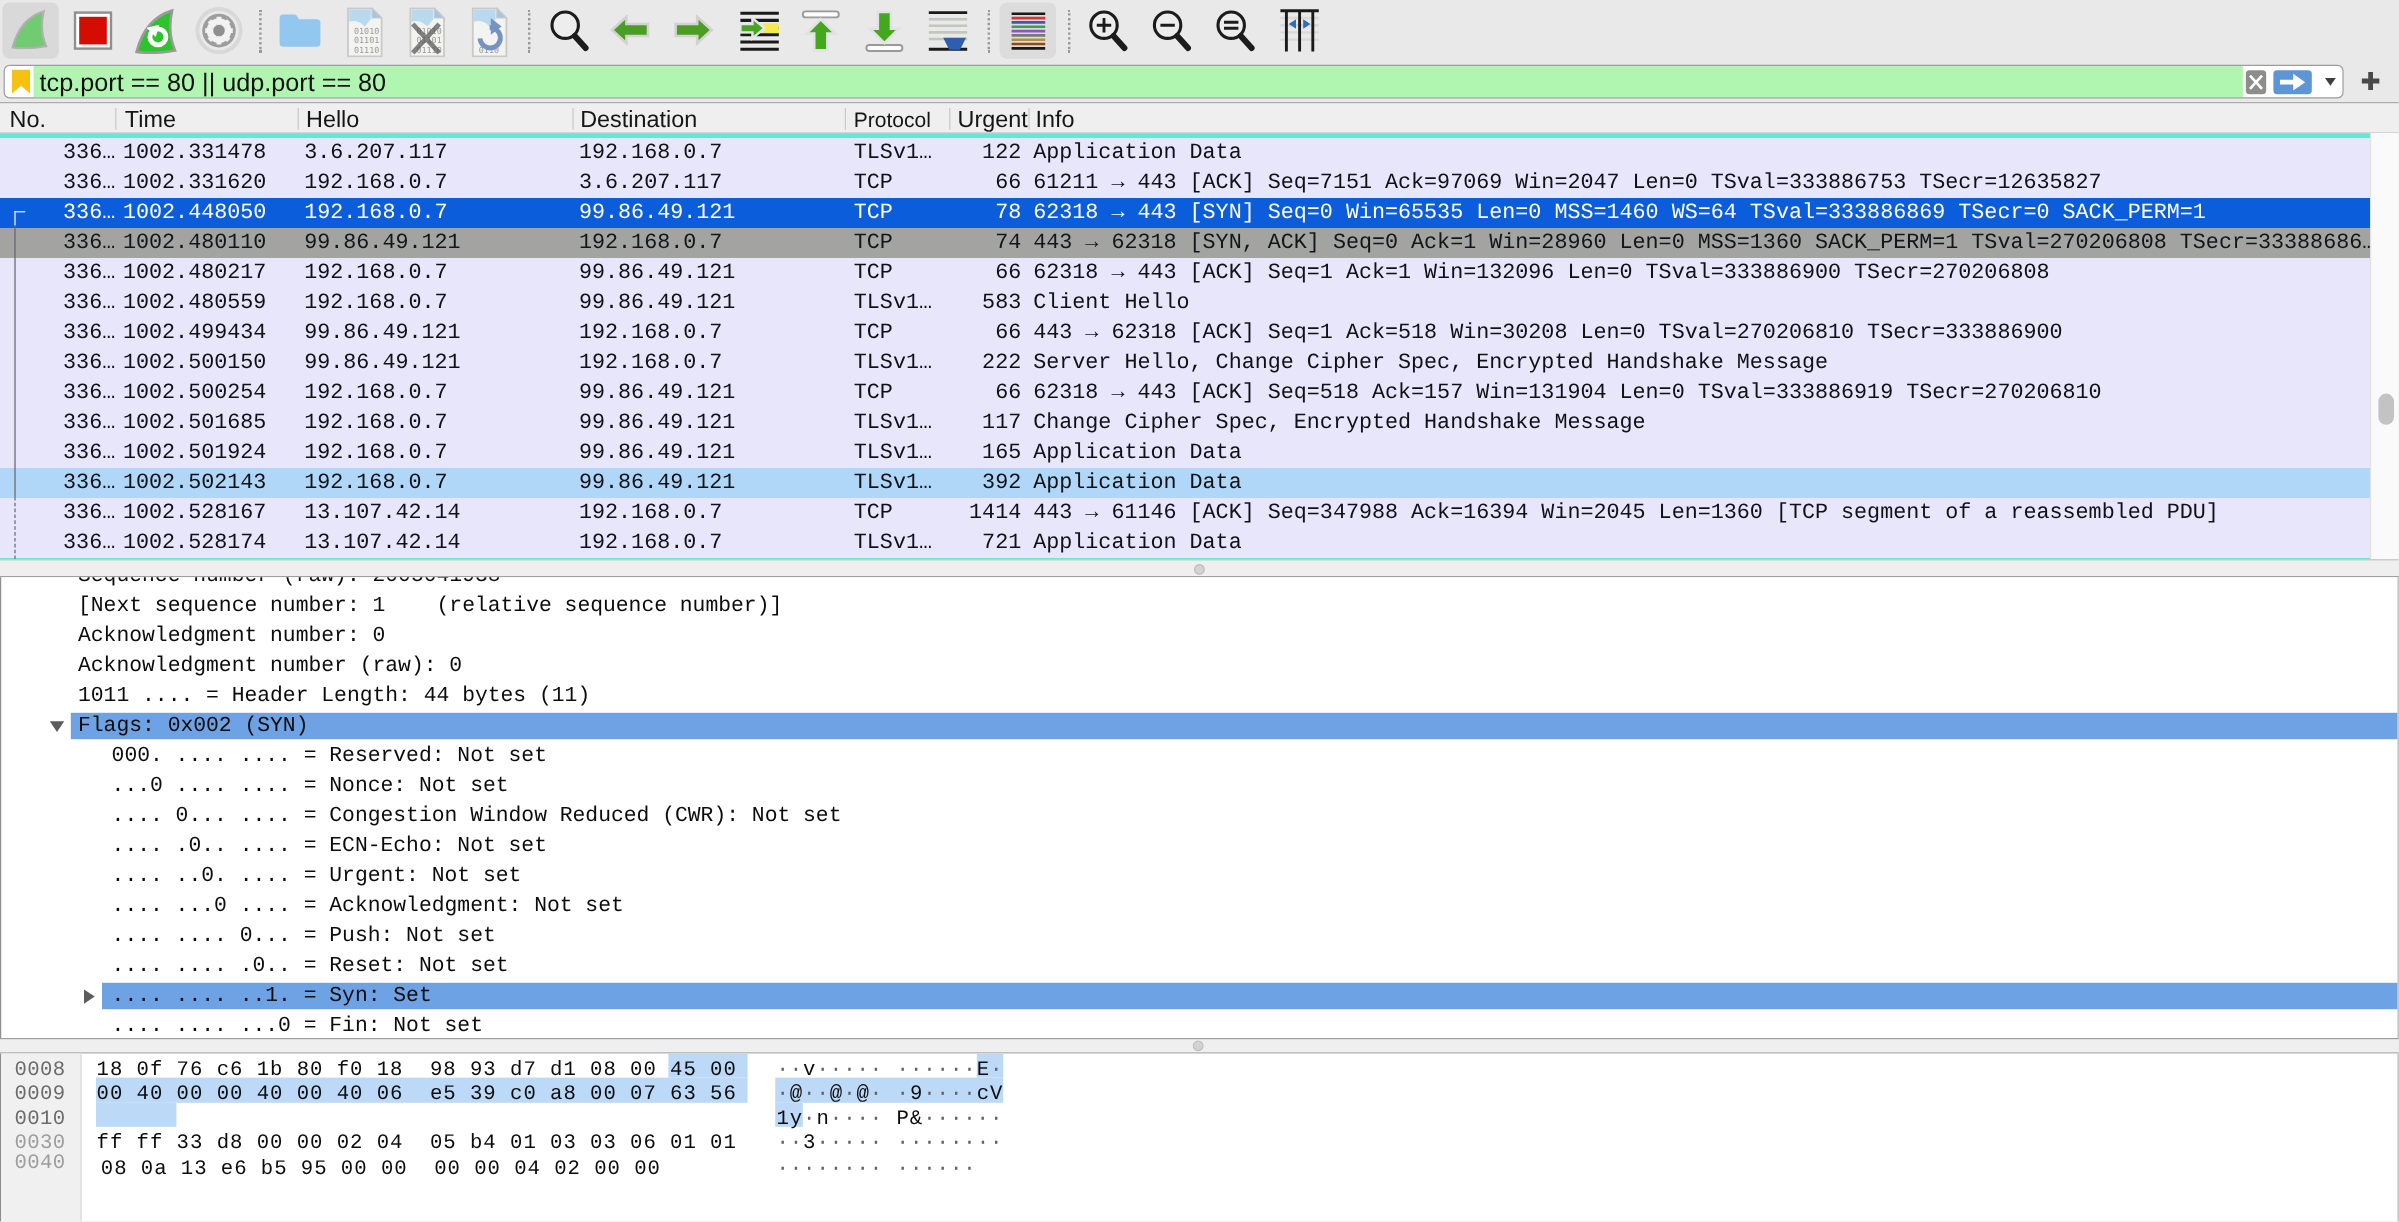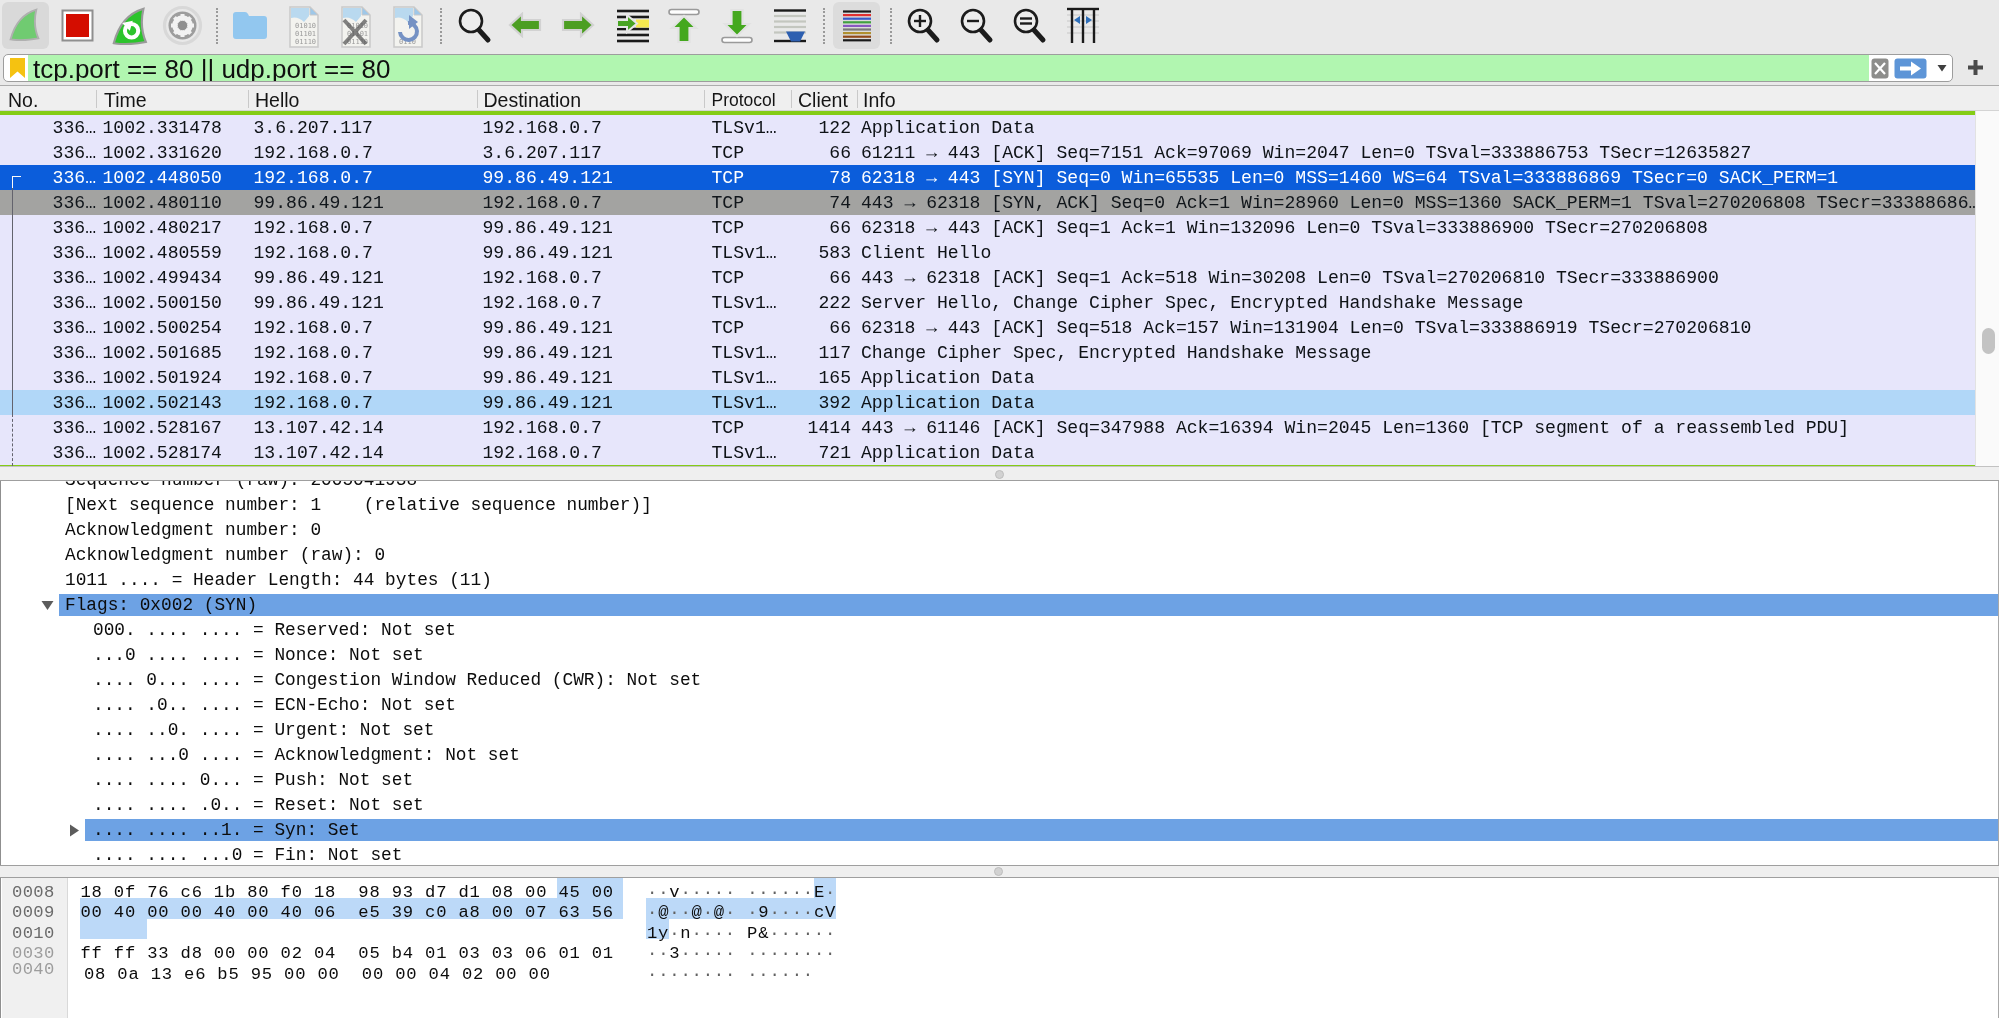--- a/index.html
+++ b/index.html
@@ -2,26 +2,26 @@
 <html><head><meta charset="utf-8"><title>ws</title><style>
 *{margin:0;padding:0;box-sizing:border-box;}
 html,body{width:1999px;height:1018px;overflow:hidden;}
 body{font-family:"Liberation Sans",sans-serif;background:#e9e9e9;position:relative;}
 #toolbar{position:absolute;left:0;top:0;width:1999px;height:52px;background:#e9e9e9;}
 .tbtn{position:absolute;top:2px;width:47px;height:47px;}
 .tsep{position:absolute;top:8px;width:0;height:36px;border-left:2px dotted #9a9a9a;}
 #filterbar{position:absolute;left:0;top:52px;width:1999px;height:33px;background:#e9e9e9;}
 #ffield{position:absolute;left:3px;top:54px;width:1950px;height:28px;background:#ffffff;border:1.5px solid #9d9d9d;border-radius:5px;overflow:hidden;}
 #fgreen{position:absolute;left:24px;top:0;width:1841px;bottom:0;background:#b1f6b0;}
-#ftext{position:absolute;left:29px;top:1.5px;height:25px;line-height:25px;font-size:26px;color:#101010;}
+#ftext{position:absolute;left:29px;top:1.5px;height:25px;line-height:25px;font-size:21px;color:#101010;}
 #plus{position:absolute;left:1968px;top:60px;width:15px;height:15px;}
 #phead{position:absolute;left:0;top:85px;width:1999px;height:26px;background:#efefef;border-top:1px solid #acacac;border-bottom:1px solid #d4d4d4;}
 .hcell{position:absolute;top:1.5px;height:25px;line-height:25px;font-size:19.5px;color:#151515;white-space:pre;}
 .hsep{position:absolute;top:4px;width:1px;height:18px;background:#c9c9c9;}
-#plist{position:absolute;left:0;top:111px;width:1975px;height:355px;background:#84cc16;overflow:hidden;}
+#plist{position:absolute;left:0;top:111px;width:1975px;height:355px;background:#5eead4;overflow:hidden;}
 .prow{position:absolute;left:0;width:1975px;height:25px;font-family:"Liberation Mono",monospace;font-size:18.1px;white-space:pre;}
 .prow span{position:absolute;top:0;height:25px;line-height:26px;}
 #pscroll{position:absolute;left:1975px;top:111px;width:24px;height:355px;background:#fafafa;border-left:1px solid #e2e2e2;}
 #pthumb{position:absolute;left:6px;top:217px;width:13px;height:26px;background:#c3c3c3;border-radius:6.5px;}
 #split1{position:absolute;left:0;top:466px;width:1999px;height:15px;background:#efefef;border-top:1px solid #c2c2c2;border-bottom:1px solid #9f9f9f;}
 .knob{position:absolute;width:9px;height:9px;border-radius:50%;background:#d2d2d2;border:1px solid #bdbdbd;}
 #details{position:absolute;left:0;top:481px;width:1998.5px;height:384px;background:#ffffff;border-left:1px solid #8f8f8f;border-right:1px solid #a8a8a8;overflow:hidden;}
 .dline{position:absolute;left:0;width:1999px;height:25px;font-family:"Liberation Mono",monospace;font-size:17.8px;line-height:25px;color:#0c0c0c;white-space:pre;}
 .dhl{position:absolute;left:0;height:22px;background:#6da2e4;}
 #split2{position:absolute;left:0;top:865px;width:1999px;height:13px;background:#efefef;border-top:1px solid #9f9f9f;border-bottom:1px solid #9f9f9f;}
@@ -228,21 +228,21 @@
       <line x1="0" y1="7.5" x2="15" y2="7.5"></line>
       <line x1="7.5" y1="0" x2="7.5" y2="15"></line>
     </g>
   </svg>
 <div id="phead">
 <div class="hcell" style="left:8px;">No.</div>
 <div class="hcell" style="left:104px;">Time</div>
 <div class="hcell" style="left:255px;">Hello</div>
 <div class="hcell" style="left:483.5px;text-align:center;">Destination</div>
 <div class="hcell" style="left:711.5px;font-size:17.5px;">Protocol</div>
-<div class="hcell" style="left:798px;width:59px;overflow:hidden;">Client</div>
+<div class="hcell" style="left:798px;width:59px;overflow:hidden;">Urgent</div>
 <div class="hcell" style="left:863px;">Info</div>
 <div class="hsep" style="left:96px"></div>
 <div class="hsep" style="left:248px"></div>
 <div class="hsep" style="left:476.9px"></div>
 <div class="hsep" style="left:704px"></div>
 <div class="hsep" style="left:790.5px"></div>
 <div class="hsep" style="left:857px"></div>
 </div>
 <div id="plist">
 <div class="prow" style="top:3.8px;background:#e7e6fb;color:#0e1216"><span style="left:20px;width:76px;text-align:right">336…</span><span style="left:102.5px">1002.331478</span><span style="left:253.5px">3.6.207.117</span><span style="left:482.5px">192.168.0.7</span><span style="left:711.5px">TLSv1…</span><span style="left:741px;width:110px;text-align:right">122</span><span style="left:861px">Application Data</span></div>

